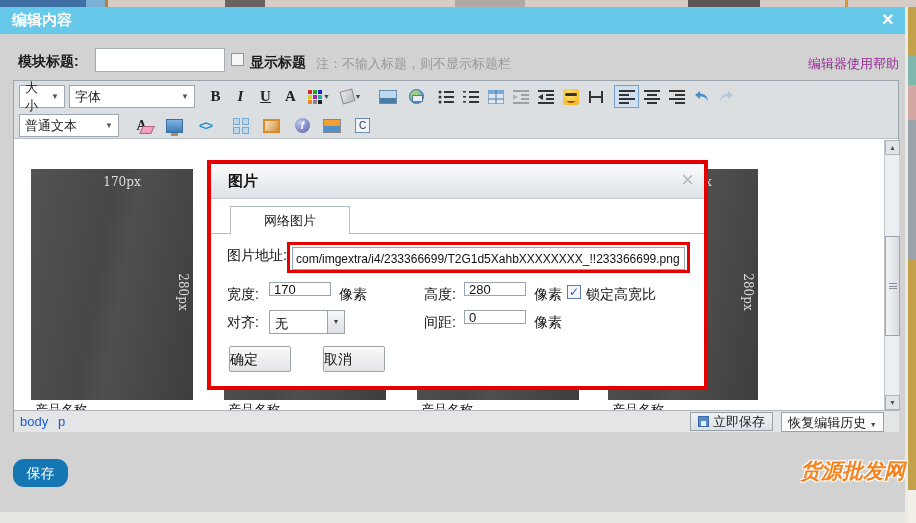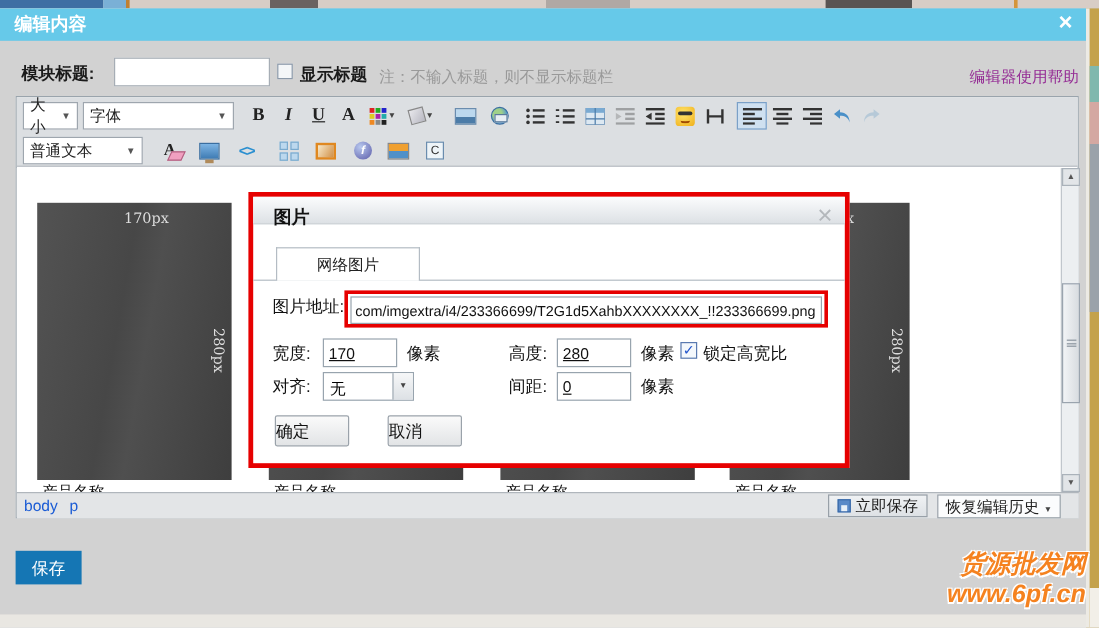--- a/index.html
+++ b/index.html
@@ -69,46 +69,46 @@
 
   
   #scrollbar { left:884px; top:140px; width:15px; height:270px; background:#eceff1; border-left:1px solid #c0c6cc; }
   .sb-btn { position:absolute; left:0; width:15px; height:15px; background:#e2e5e8; border:1px solid #aab2ba; font-size:7px; color:#555; display:flex; align-items:center; justify-content:center; }
   #sb-thumb { position:absolute; left:0; top:96px; width:15px; height:100px; background:linear-gradient(90deg,#f2f4f6,#d8dce0); border:1px solid #9aa4ae; }
   #sb-grip { position:absolute; left:3px; top:46px; width:8px; height:6px; border-top:1px solid #8a949e; border-bottom:1px solid #8a949e; }
   #sb-grip:after { content:""; position:absolute; left:0; top:2px; width:8px; height:1px; background:#8a949e; }
 
   
   #dialog { left:207px; top:160px; width:501px; height:230px; background:#fff; border:4px solid #e60000; z-index:10; }
-  #dlg-header { position:absolute; left:0; top:0; width:493px; height:23px; background:linear-gradient(#fbfcfd,#dde1e5); border-bottom:1px solid #c6ccd2; }
+  #dlg-header { position:absolute; left:0; top:0; width:493px; height:35px; background:linear-gradient(#fbfcfd,#dde1e5); border-bottom:1px solid #c6ccd2; }
   #dlg-title { position:absolute; left:17px; top:8px; font-size:15px; font-weight:bold; color:#111; }
   #dlg-close { position:absolute; right:10px; top:3px; font-size:22px; color:#b4b8bc; cursor:pointer; }
   #dlg-tab { position:absolute; left:19px; top:42px; width:120px; height:28px; background:#fff; border:1px solid #b4bcc4; border-bottom:none; text-align:center; font-size:13px; color:#222; line-height:27px; z-index:2; }
   #dlg-tabline { position:absolute; left:0; top:69px; width:493px; height:1px; background:#b4bcc4; }
   .dlg-label { position:absolute; font-size:14px; color:#111; }
   #url-redbox { position:absolute; left:76px; top:78px; width:403px; height:31px; border:3px solid #e60000; }
   #url-input { position:absolute; left:2px; top:2px; width:393px; height:23px; border:1px solid #98a4ae; font-size:12px; padding:0 3px; color:#111; }
-  .dlg-input { position:absolute; height:24px; width:62px; background:#fff; border:1px solid #98a4ae; font-size:13px; padding:0 4px; color:#111;text-decoration:underline; }
+  .dlg-input { position:absolute; height:14px; width:62px; background:#fff; border:1px solid #98a4ae; font-size:13px; padding:0 4px; color:#111; }
   .cb-checked { position:absolute; width:14px; height:14px; border:1px solid #5a7ab0; background:#f4f8fc; color:#2255cc; font-size:12px; line-height:13px; text-align:center; font-weight:bold; }
   #align-select { position:absolute; left:58px; top:146px; width:76px; height:24px; border:1px solid #98a4ae; background:#fff; font-size:13px; }
   #align-select .val { position:absolute; left:5px; top:4px; }
   #align-select .btn { position:absolute; right:0; top:0; width:17px; height:22px; background:linear-gradient(#f6f7f8,#dde1e5); border-left:1px solid #98a4ae; font-size:7px; color:#444; text-align:center; line-height:22px; }
   .dlg-btn { position:absolute; width:62px; height:26px; background:linear-gradient(#fafafa,#e2e4e6); border:1px solid #9aa2aa; border-radius:2px; font-size:14px; color:#111; text-align:left; line-height:24px; cursor:pointer; }
 
   
   #statusbar { left:14px; top:410px; width:885px; height:22px; background:#e3e5e7; border-top:1px solid #b0b6bc; z-index:5; }
   #path-body,#path-p { position:absolute; top:3px; color:#1b5cd5; font-size:13px; }
   .sb-text { position:absolute; top:4px; font-size:13px; color:#222; }
   #save-now-btn { position:absolute; left:676px; top:1px; height:19px; background:linear-gradient(#f0f2f4,#dde1e5); border:1px solid #98a0a8; font-size:13px; color:#222; display:flex; align-items:center; padding:4px 7px; cursor:pointer; }
   .ico-floppy { width:11px; height:11px; background:#5a8ac8; border:1px solid #3a6aa8; position:relative; margin-right:4px; }
   .ico-floppy:after { content:""; position:absolute; left:2px; bottom:0; width:5px; height:5px; background:#e8f0f8; }
   #history-btn { position:absolute; left:767px; top:1px; width:103px; height:20px; background:#fbfcfd; border:1px solid #98a0a8; font-size:13px; color:#222; text-align:center; line-height:19px; cursor:pointer; }
 
   
-  #save-btn { left:13px; top:459px; width:55px; height:28px; background:#1576b4; color:#fff; font-size:14px; text-align:center; line-height:28px; cursor:pointer; }
+  #save-btn { left:13px; top:459px; width:55px; height:28px; background:#1576b4; color:#fff; font-size:14px; text-align:center; line-height:28px; cursor:pointer;border-radius:11px; }
   #bottom-strip { left:0; top:512px; width:905px; height:11px; background:#e9e7e2; }
   #watermark { left:600px; top:458px; width:305px; text-align:right; z-index:20; color:#f5821f; font-weight:bold; font-size:21px; font-style:italic; line-height:25px;
     text-shadow:-1px -1px 0 #fff,1px -1px 0 #fff,-1px 1px 0 #fff,1px 1px 0 #fff; pointer-events:none; }
 </style>
 </head>
 <body>
 
 <div id="top-strip" class="abs">
   <div class="abs" style="left:0;top:0;width:86px;height:7px;background:#3f6fa3"></div>
   <div class="abs" style="left:86px;top:0;width:19px;height:7px;background:#7ab0d6"></div>
@@ -381,14 +381,13 @@
   <div id="history-btn">
     <span>恢复编辑历史</span>
     <span style="font-size:7px;color:#444"> ▼</span>
   </div>
 </div>
 
 <div id="save-btn" class="abs">保存</div>
 <div id="bottom-strip" class="abs"></div>
 <div id="watermark" class="abs">
   <div>货源批发网</div>
-  <div>www.6pf.cn</div>
 </div>
 
 </body></html>

